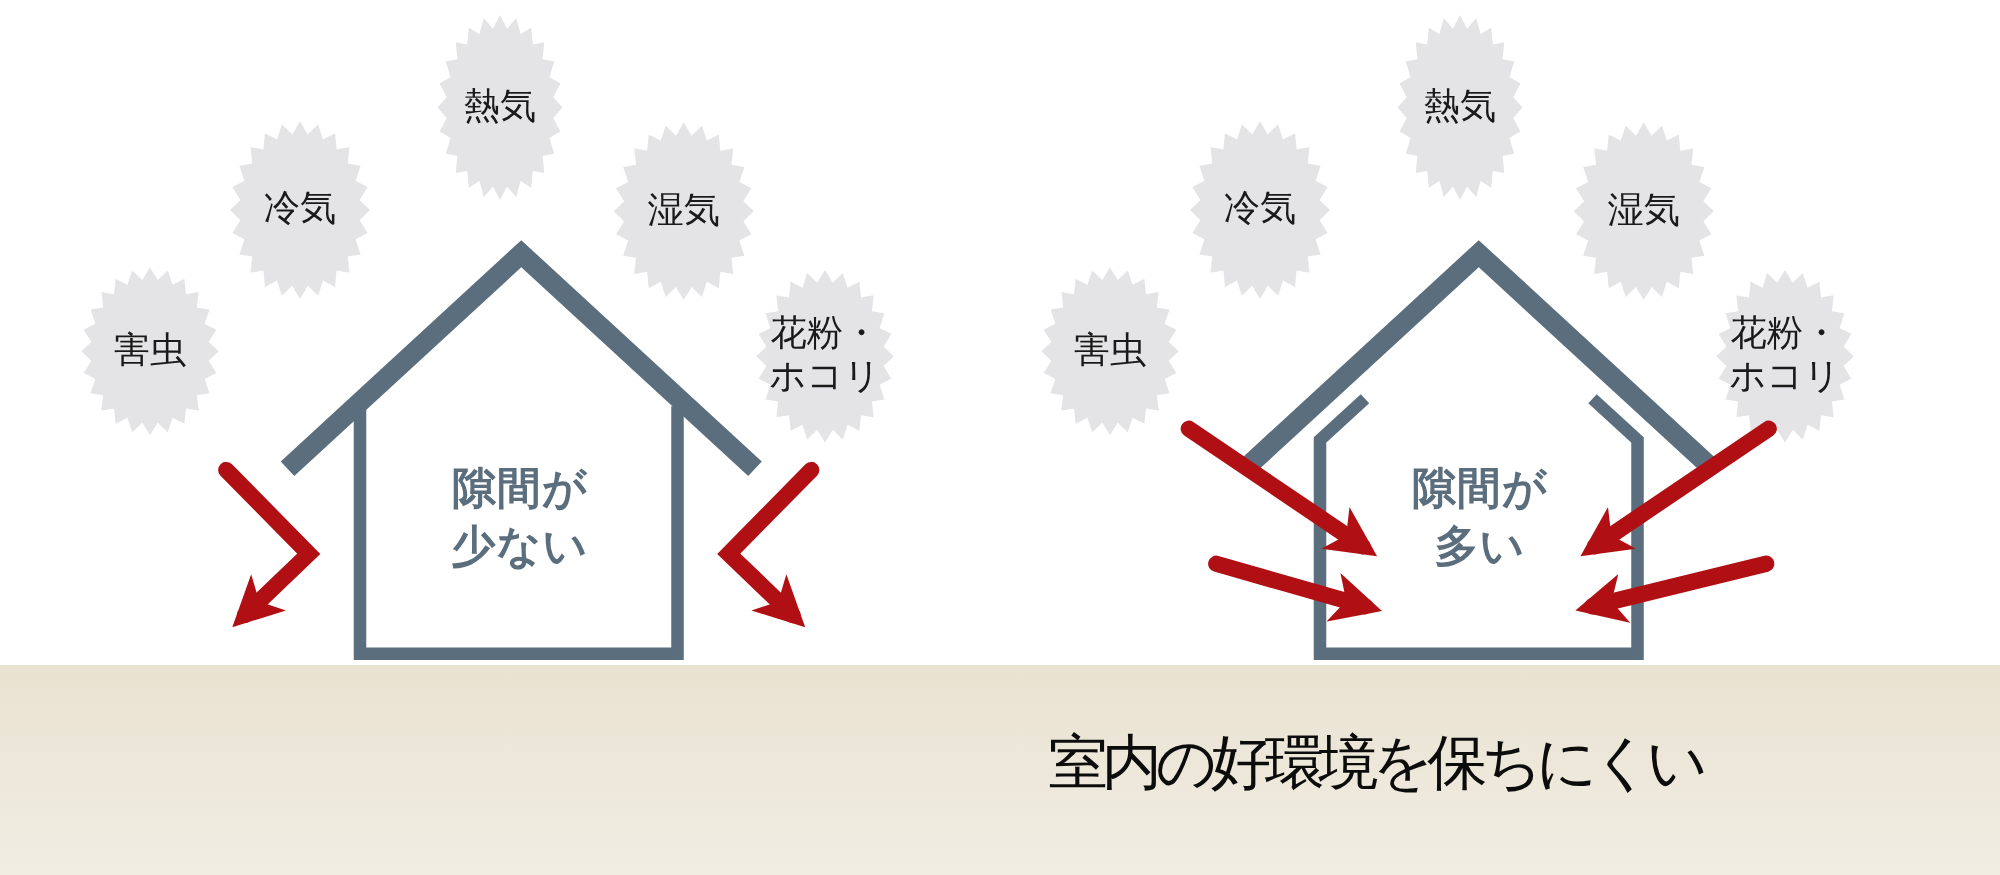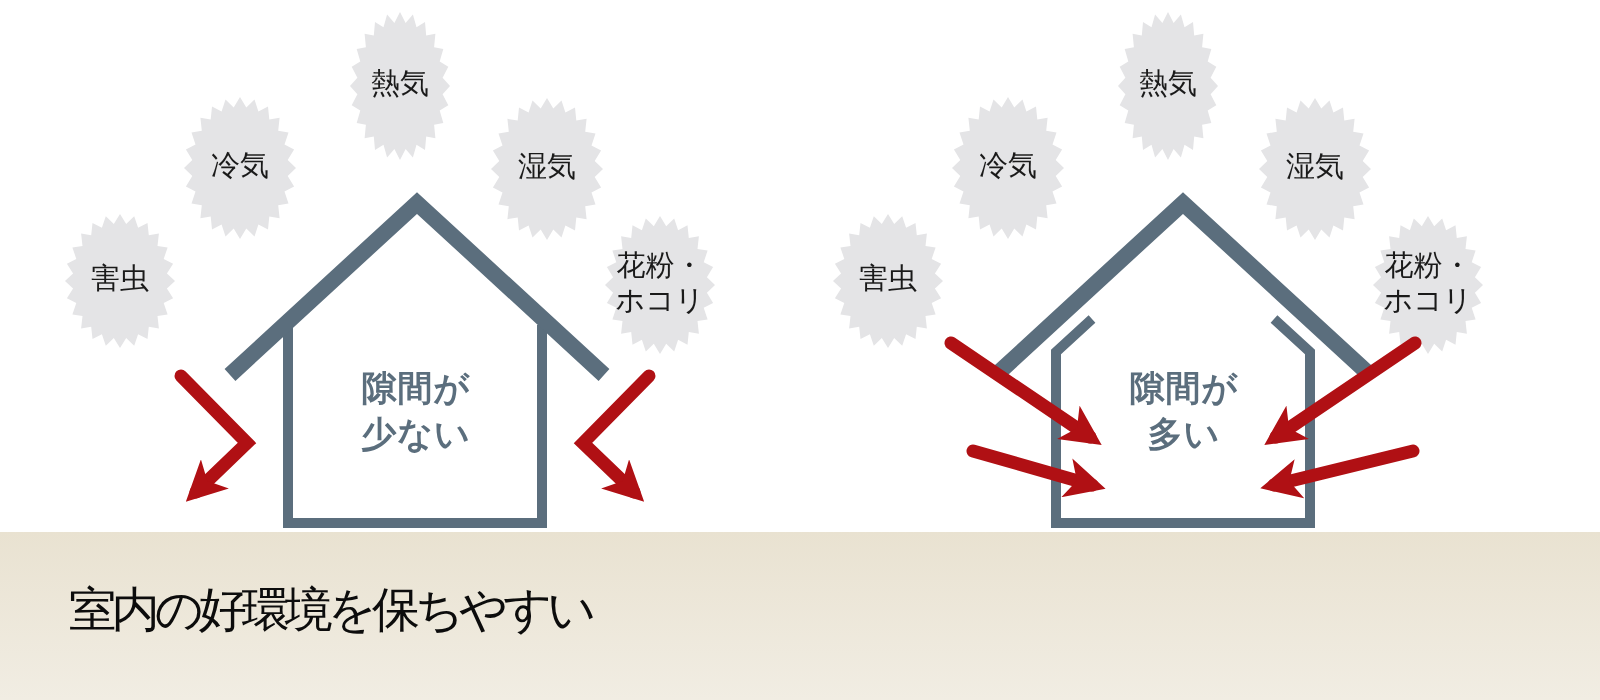--- a/index.html
+++ b/index.html
@@ -14,21 +14,21 @@
   .stage{
     position:relative;width:1600px;height:700px;background:var(--bg);
     overflow:hidden;font-family:"Liberation Sans", sans-serif;
   }
   .scene{position:absolute;left:0;top:0;}
   .roof{fill:none;stroke:var(--slate);stroke-width:16;stroke-linejoin:miter;stroke-linecap:butt;}
   .walls{fill:none;stroke:var(--slate);stroke-width:10;stroke-linejoin:miter;stroke-linecap:butt;}
   .arrow{fill:none;stroke:var(--arrow);stroke-width:13;stroke-linecap:round;stroke-linejoin:miter;}
   .ah{fill:var(--arrow);}
   .starburst{fill:var(--burst);stroke:none;}
-  .label{position:absolute;transform:translate(-50%,-50%);text-align:center;font-family:Liberation Mono, monospace;}
+  .label{position:absolute;transform:translate(-50%,-50%);text-align:center;}
   .burst-label{
     font-size:29px;line-height:1.22;color:var(--burst-text);
     white-space:pre-line;font-weight:400;
   }
   .house-label{
     font-size:35px;line-height:1.3;font-weight:bold;color:var(--slate);
     white-space:pre-line;letter-spacing:1px;
   }
   .caption{
     font-size:48px;letter-spacing:-5px;color:var(--caption);white-space:nowrap;font-weight:400;
@@ -87,25 +87,25 @@
   <div class="label burst-label" style="left:400px;top:86px;">熱気</div>
   <div class="label burst-label" style="left:240px;top:168px;">冷気</div>
   <div class="label burst-label" style="left:547px;top:169px;">湿気</div>
   <div class="label burst-label" style="left:120px;top:281px;">害虫</div>
   <div class="label burst-label" style="left:660px;top:285px;">花粉・
 ホコリ</div>
 
   <div class="label house-label" style="left:416px;top:414px;">隙間が
 少ない</div>
 
-  <div class="label caption" style="left:330px;top:610px;">室内の好環境を保ちやすい</div>
 
   <div class="label burst-label" style="left:1168px;top:86px;">熱気</div>
   <div class="label burst-label" style="left:1008px;top:168px;">冷気</div>
   <div class="label burst-label" style="left:1315px;top:169px;">湿気</div>
   <div class="label burst-label" style="left:888px;top:281px;">害虫</div>
   <div class="label burst-label" style="left:1428px;top:285px;">花粉・
 ホコリ</div>
 
   <div class="label house-label" style="left:1184px;top:414px;">隙間が
 多い</div>
 
+  <div class="label caption" style="left:1100px;top:610px;">室内の好環境を保ちにくい</div>
 </div>
 
 </body></html>

